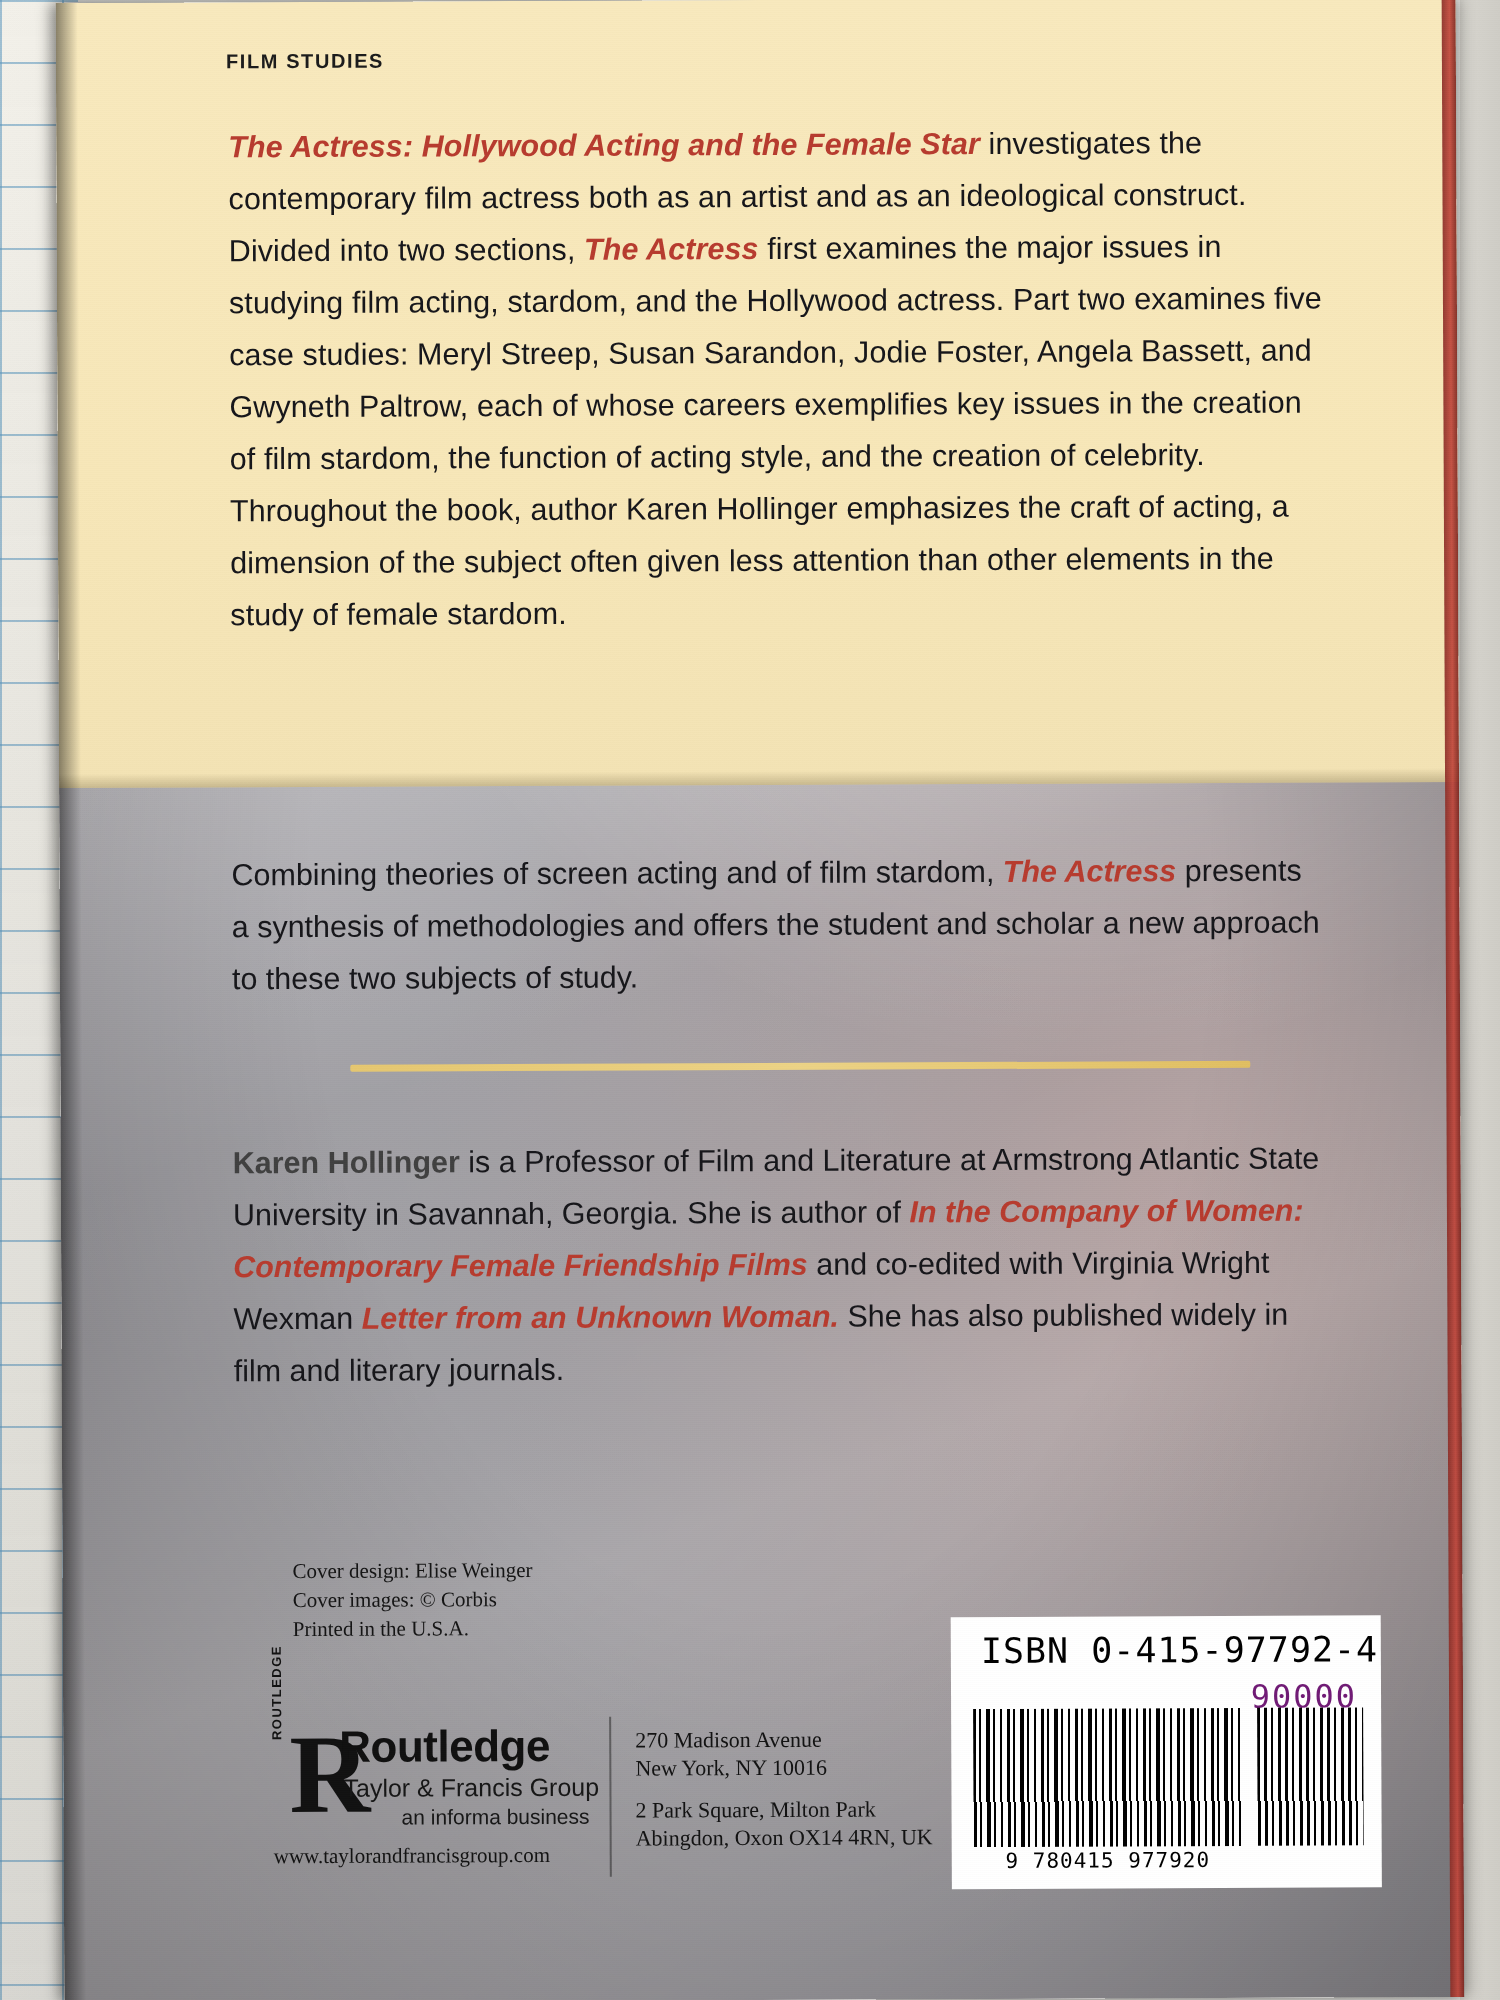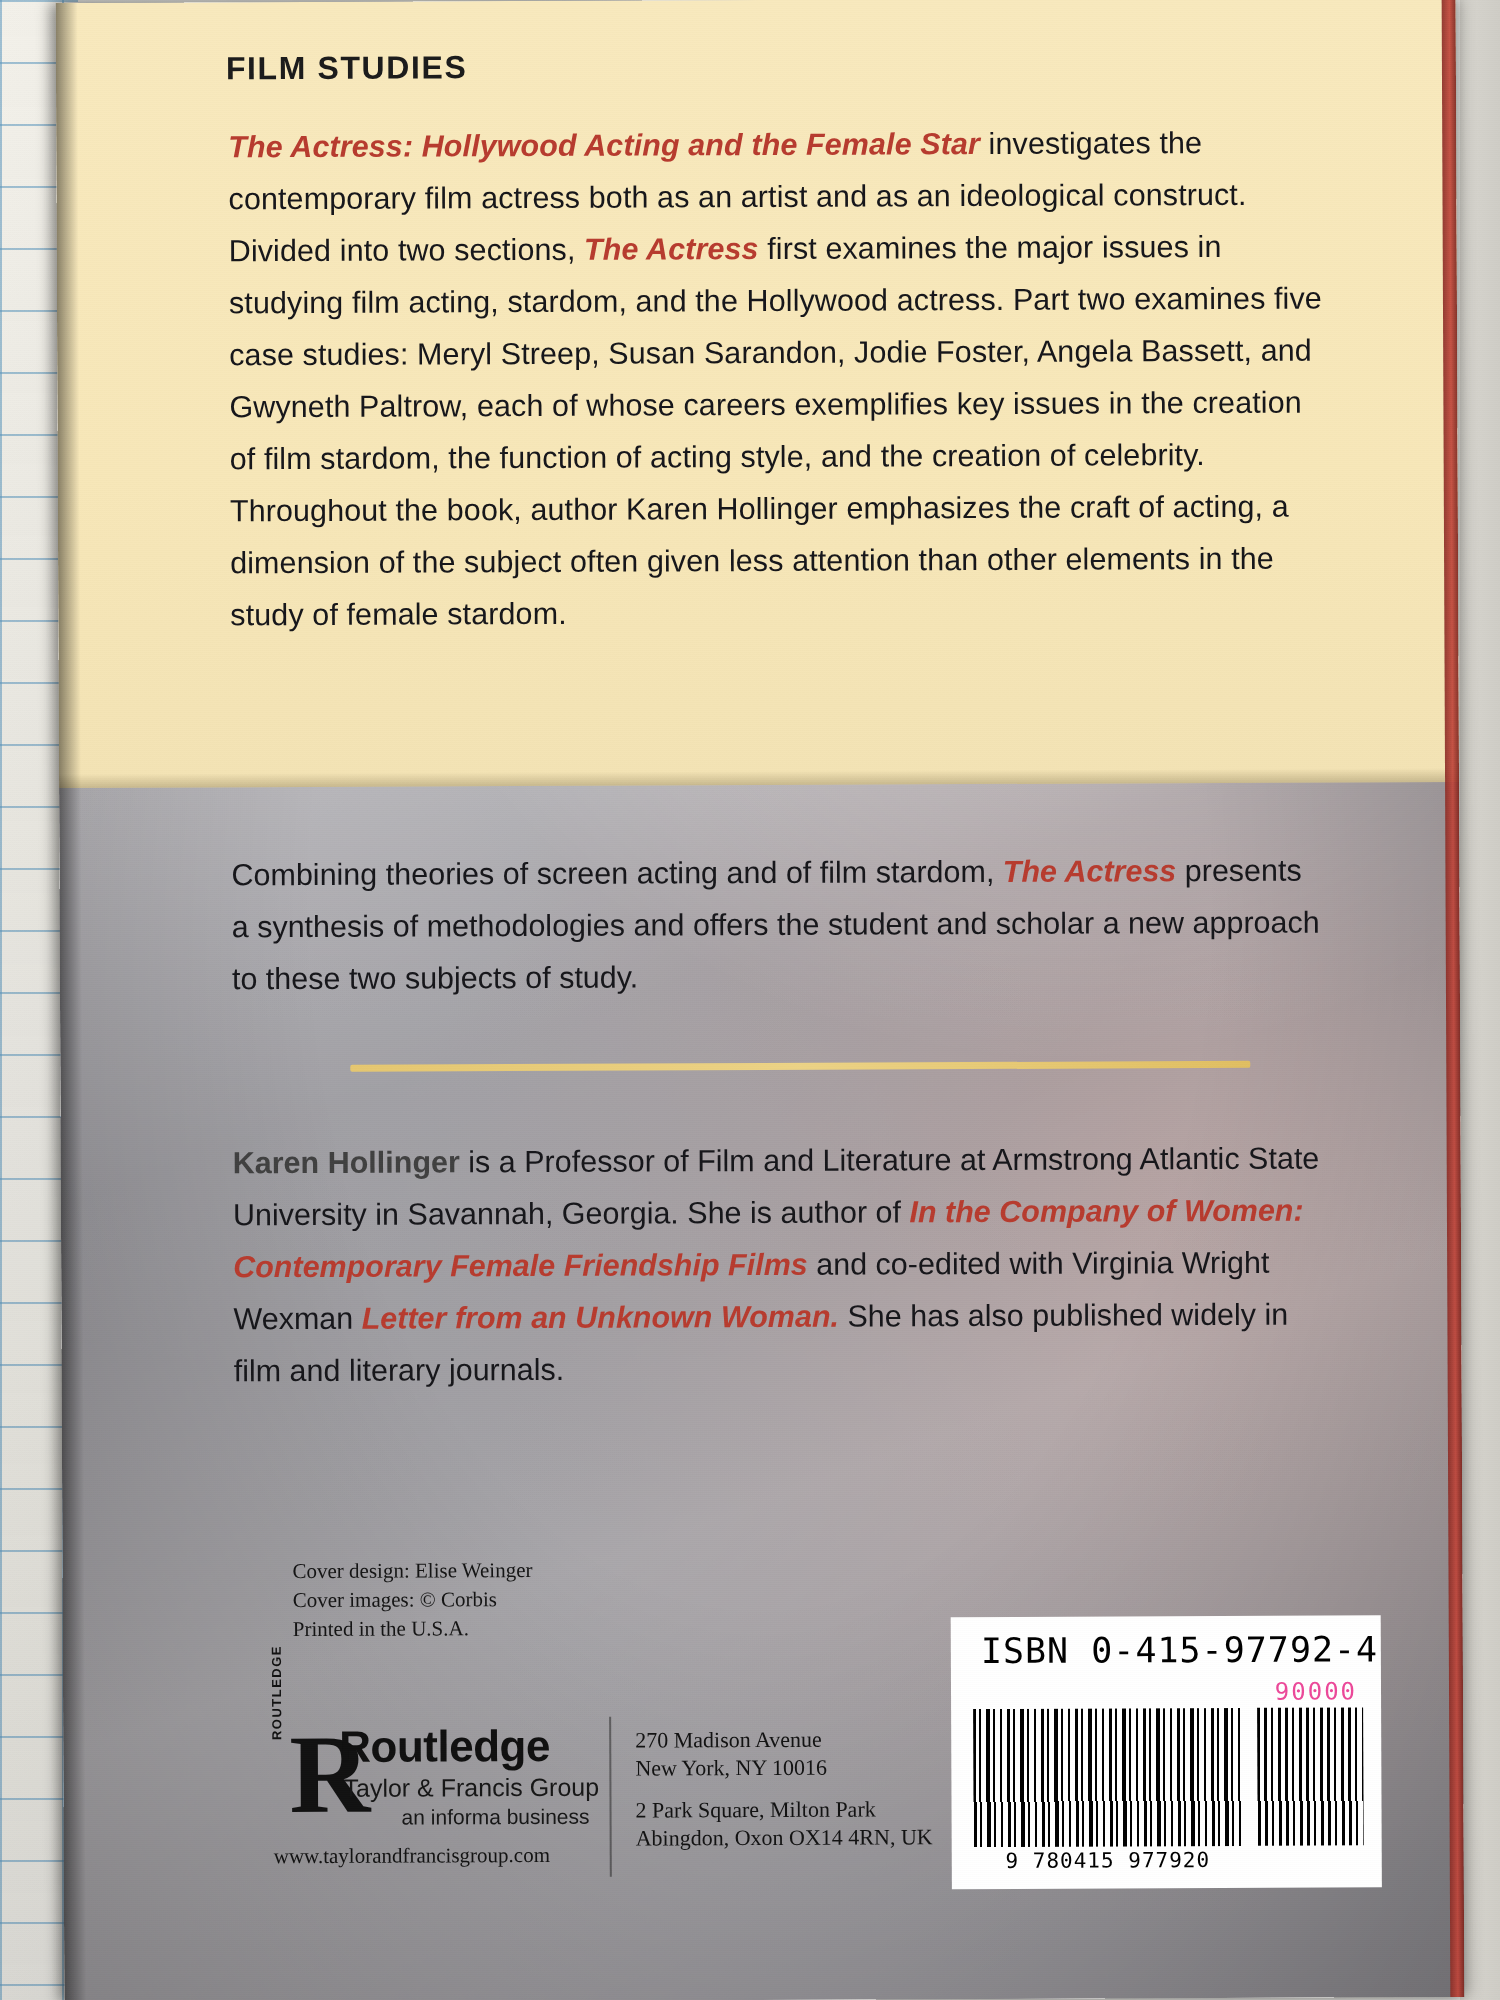--- a/index.html
+++ b/index.html
@@ -70,21 +70,21 @@
   }
   .cream:after{
     content:"";position:absolute;left:0;bottom:0;width:100%;height:14px;
     background:linear-gradient(180deg, rgba(190,170,120,0), rgba(120,105,70,.35));
   }
 
   .inner{position:absolute;left:0;top:0;width:1400px;height:2000px;}
 
   .kicker{
     position:absolute;left:170px;top:48px;
-    font-size:32px;letter-spacing:1.6px;font-weight:700;color:#1b1b1b;
+    font-size:20px;letter-spacing:1.6px;font-weight:700;color:#1b1b1b;
     font-family:"Liberation Sans", sans-serif;
   }
 
   .blurb{
     position:absolute;left:172px;top:118px;width:1095px;
     font-size:30.5px;line-height:52px;color:#16161a;
     font-family:"Liberation Sans", sans-serif;
     letter-spacing:.1px;
   }
   .blurb2{
@@ -171,21 +171,21 @@
     position:absolute;left:888px;top:1618px;width:430px;height:272px;
     background:#fff;
   }
   .isbn-text{
     position:absolute;left:30px;top:14px;
     font-size:35px;letter-spacing:1px;color:#000;
     font-family:"DejaVu Sans Mono", monospace;
   }
   .nine{
     position:absolute;right:24px;top:62px;
-    font-size:24px;letter-spacing:2px;color:#ec4899;
+    font-size:32px;letter-spacing:2px;color:#701a75;
     font-family:"DejaVu Sans Mono", monospace;
   }
   .bars-main{
     position:absolute;left:22px;top:92px;width:268px;height:138px;
     background:repeating-linear-gradient(90deg,
       #000 0 3px,#fff 3px 6px,#000 6px 8px,#fff 8px 13px,#000 13px 17px,#fff 17px 20px,
       #000 20px 22px,#fff 22px 27px,#000 27px 29px,#fff 29px 34px);
   }
   .bars-add{
     position:absolute;left:306px;top:92px;width:106px;height:138px;

